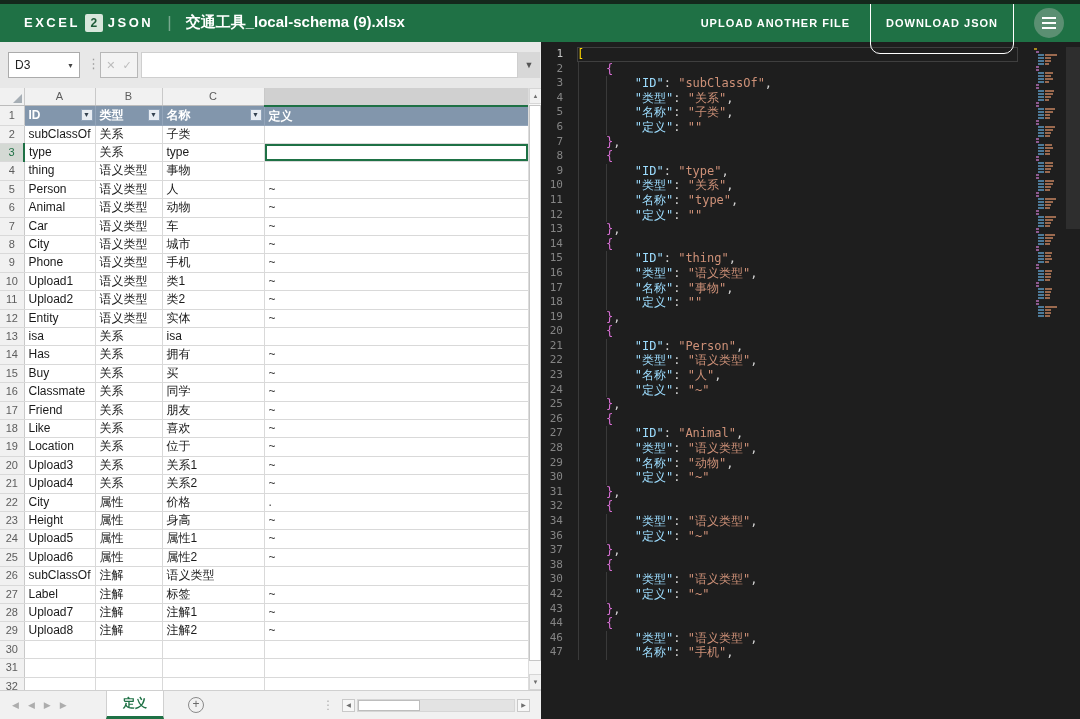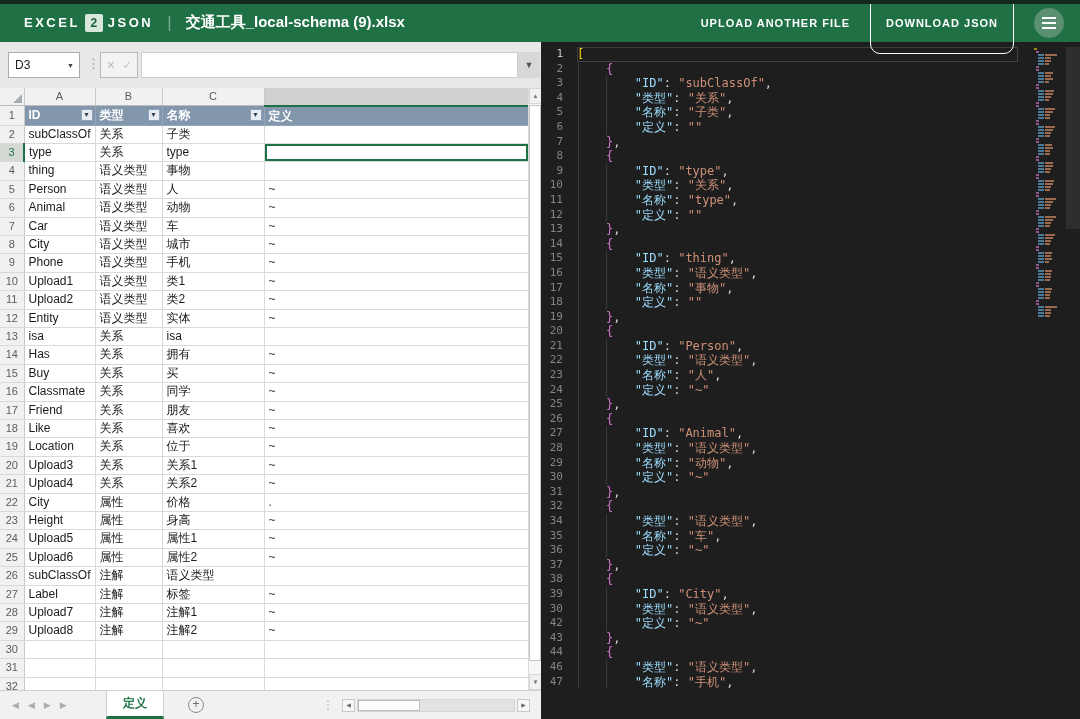--- a/index.html
+++ b/index.html
@@ -518,38 +518,30 @@
       </div>
       <div class="cl">
         <span class="ln">32</span>
         <span class="ct g0">    <span class="tk-br">{</span></span>
       </div>
       <div class="cl">
         <span class="ln">34</span>
         <span class="ct g0 g4">        <span class="tk-key">"类型"</span><span class="tk-pn">: </span><span class="tk-str">"语义类型"</span><span class="tk-pn">,</span></span>
       </div>
       <div class="cl">
-        <span class="ln">35</span>
-        <span class="ct g0 g4">        <span class="tk-key">"名称"</span><span class="tk-pn">: </span><span class="tk-str">"车"</span><span class="tk-pn">,</span></span>
-      </div>
-      <div class="cl">
         <span class="ln">36</span>
         <span class="ct g0 g4">        <span class="tk-key">"定义"</span><span class="tk-pn">: </span><span class="tk-str">"~"</span></span>
       </div>
       <div class="cl">
         <span class="ln">37</span>
         <span class="ct g0">    <span class="tk-br">}</span><span class="tk-pn">,</span></span>
       </div>
       <div class="cl">
         <span class="ln">38</span>
         <span class="ct g0">    <span class="tk-br">{</span></span>
-      </div>
-      <div class="cl">
-        <span class="ln">39</span>
-        <span class="ct g0 g4">        <span class="tk-key">"ID"</span><span class="tk-pn">: </span><span class="tk-str">"City"</span><span class="tk-pn">,</span></span>
       </div>
       <div class="cl">
         <span class="ln">30</span>
         <span class="ct g0 g4">        <span class="tk-key">"类型"</span><span class="tk-pn">: </span><span class="tk-str">"语义类型"</span><span class="tk-pn">,</span></span>
       </div>
       <div class="cl">
         <span class="ln">42</span>
         <span class="ct g0 g4">        <span class="tk-key">"定义"</span><span class="tk-pn">: </span><span class="tk-str">"~"</span></span>
       </div>
       <div class="cl">

